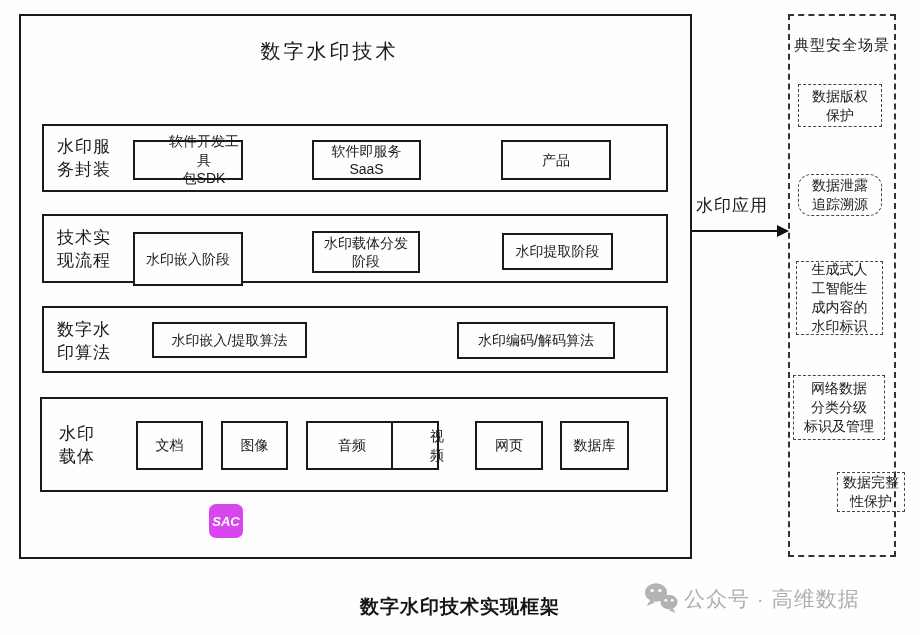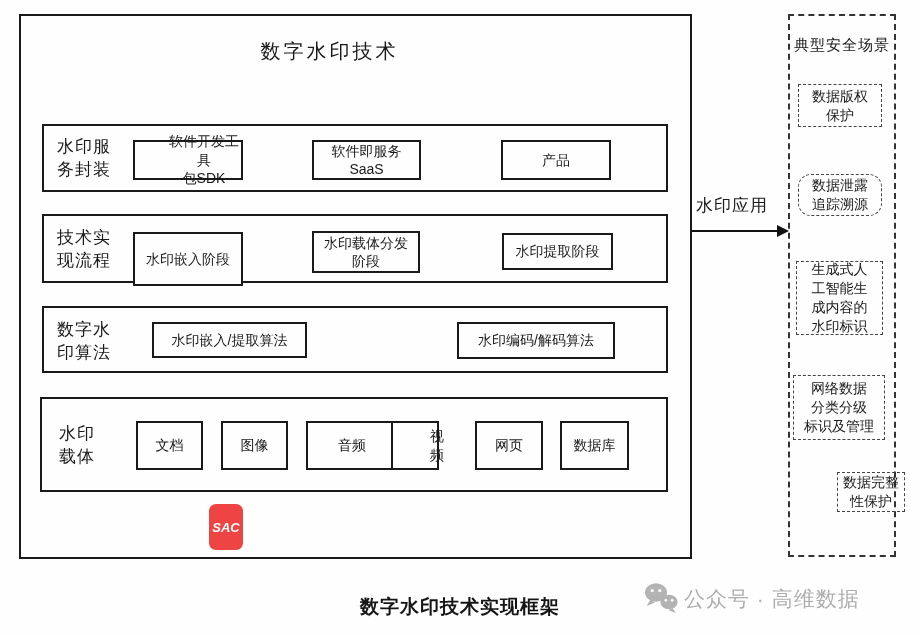--- a/index.html
+++ b/index.html
@@ -49,22 +49,22 @@
     text-align: center; font-size: 14px; line-height: 1.35;
   }
   .sc1 { left: 798px; top: 84px;  width: 84px; height: 43px; }
   .sc2 { left: 798px; top: 174px; width: 84px; height: 42px; border-radius: 13px; }
   .sc3 { left: 796px; top: 261px; width: 87px; height: 74px; }
   .sc4 { left: 793px; top: 375px; width: 92px; height: 65px; }
   .sc5 { left: 797px; top: 472px; width: 68px; height: 40px; margin-left: 40px; }
 
   
   .sac-logo {
-    left: 209px; top: 504px; width: 34px; height: 46px;
-    background: #ef4444; border-radius: 7px;
+    left: 209px; top: 504px; width: 34px; height: 34px;
+    background: #d946ef; border-radius: 7px;
     display: flex; align-items: center; justify-content: center;
     color: #ffffff; font-size: 13px; font-weight: bold; font-style: italic;
   }
 
   
   .caption { left: 270px; top: 594px; width: 380px; text-align: center;
     font-size: 19px; font-weight: bold; letter-spacing: 1px; color: #151515; }
   .brand-icon { left: 643px; top: 582px; width: 36px; height: 33px; }
   .brand-text { left: 684px; top: 585px; font-size: 21px; color: #aeaeae; letter-spacing: 1px; }
 </style>

